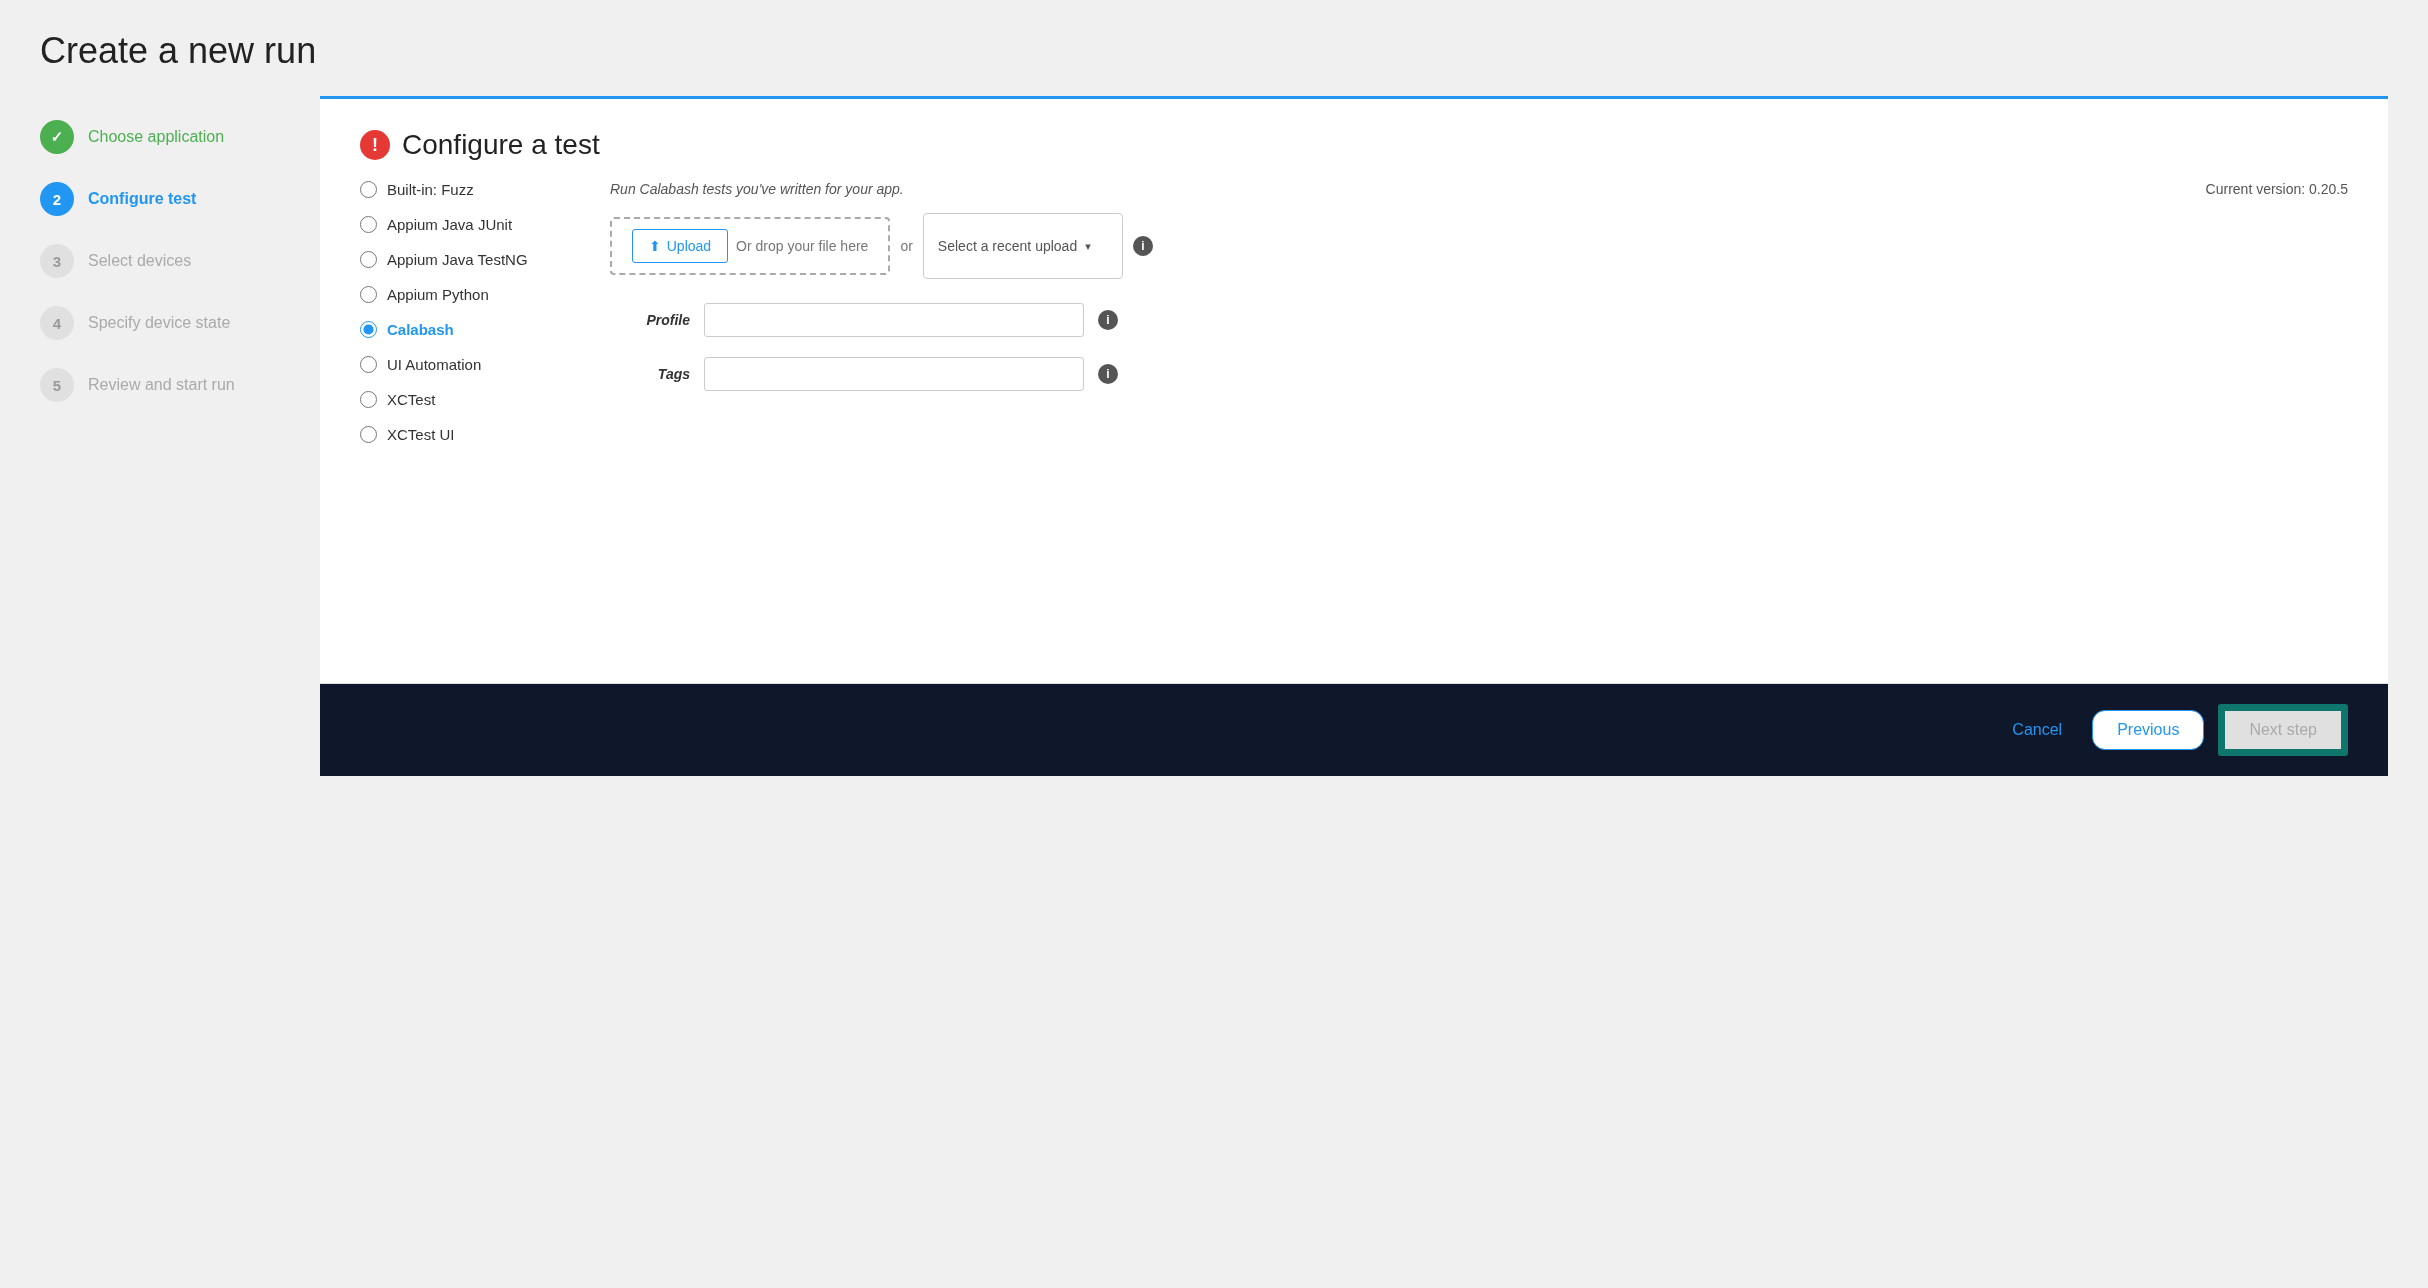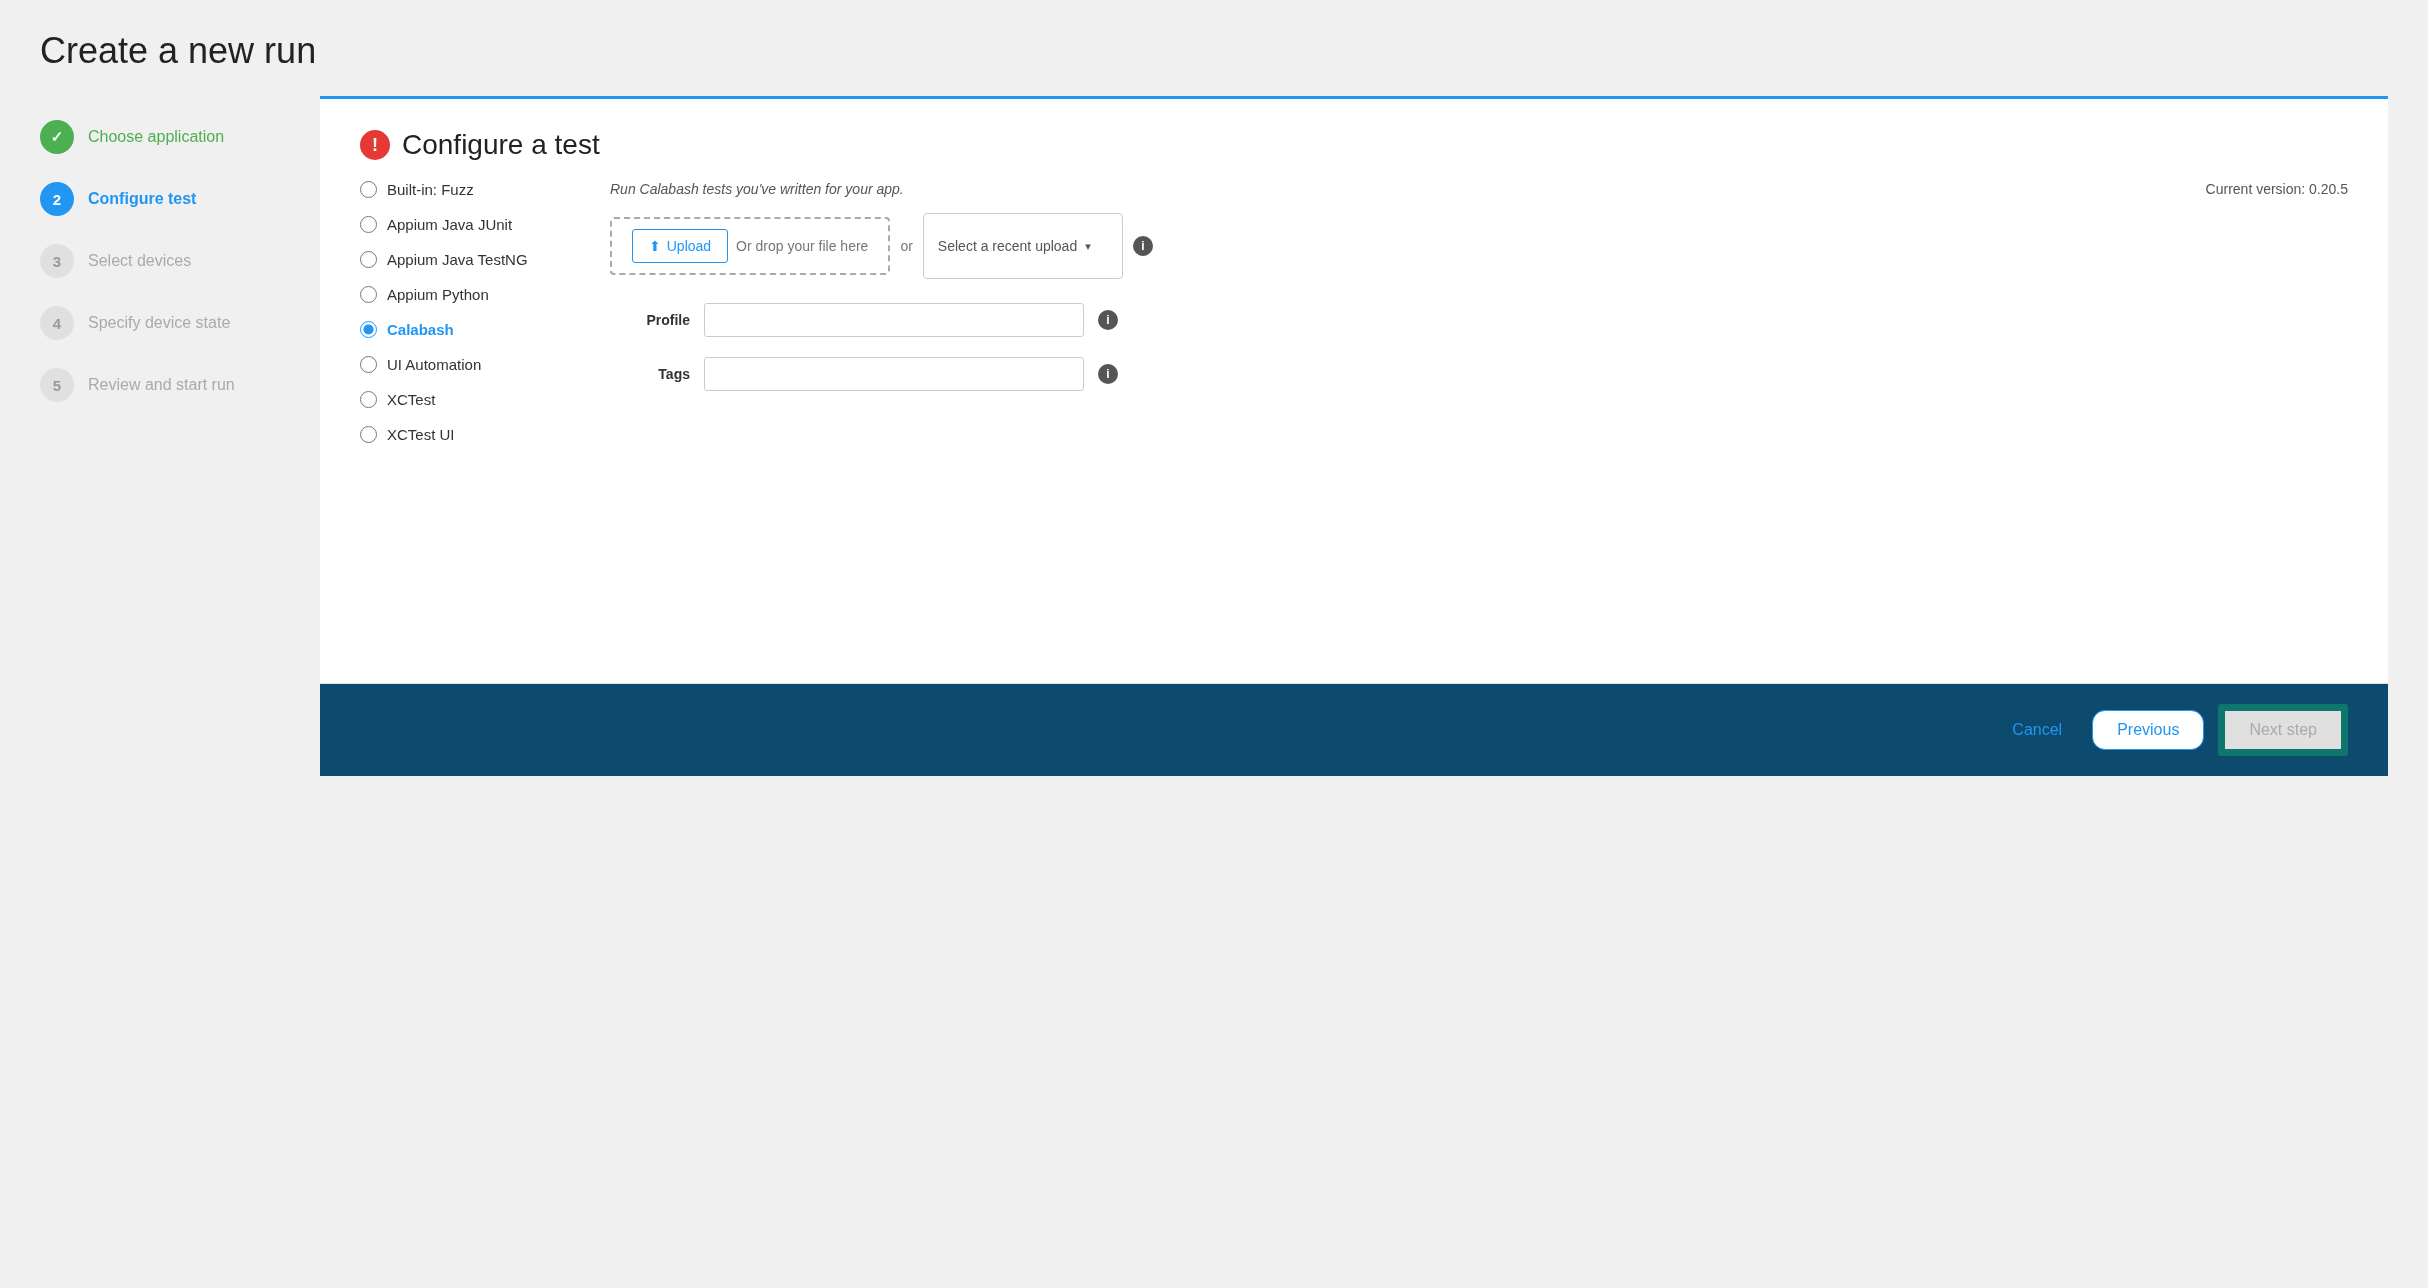--- a/index.html
+++ b/index.html
@@ -237,38 +237,39 @@
       gap: 14px;
       margin-bottom: 20px;
     }
     .form-label {
       font-size: 14px;
       font-weight: 700;
       color: #333;
       width: 80px;
       text-align: right;
       flex-shrink: 0;
+      font-style: italic;
     }
     .form-input {
       flex: 1;
       max-width: 380px;
       border: 1px solid #ccc;
       border-radius: 3px;
       padding: 8px 10px;
       font-size: 14px;
       outline: none;
     }
     
     .footer-actions {
       display: flex;
       justify-content: flex-end;
       align-items: center;
       gap: 14px;
       padding: 20px 40px;
-      background: #0c4a6e;
+      background: #0f172a;
       border-top: 1px solid #e0e0e0;
       margin: 0 -40px -30px -40px;
       margin-top: auto;
     }
     .btn-cancel {
       background: none;
       border: none;
       color: #2196f3;
       font-size: 16px;
       cursor: pointer;

